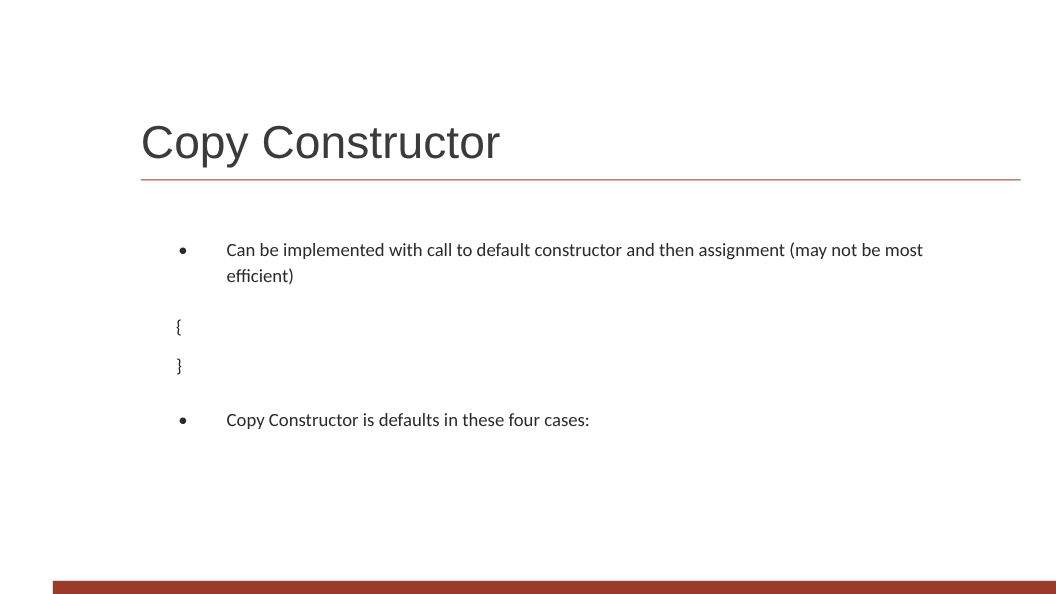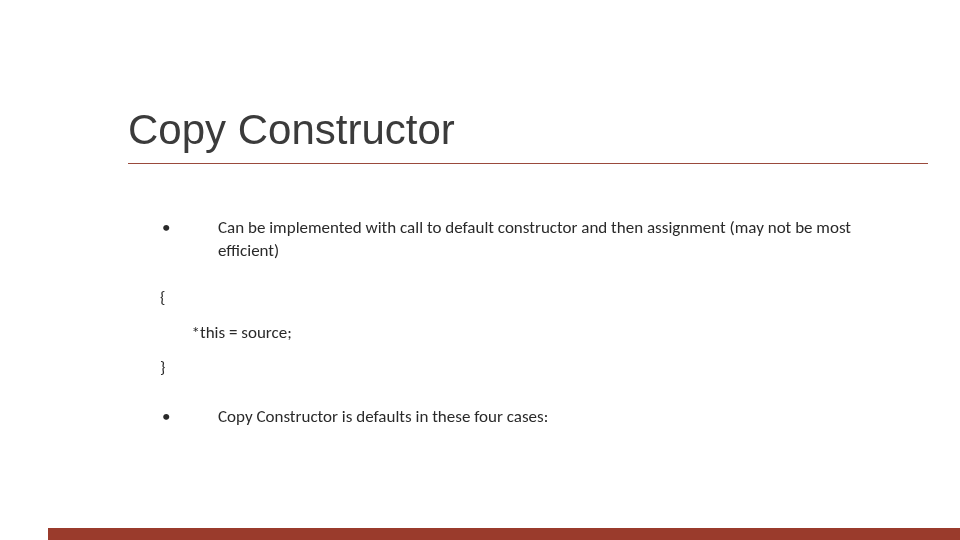--- a/index.html
+++ b/index.html
@@ -30,21 +30,21 @@
   }
   .content {
     position: absolute;
     left: 88px;
     top: 145px;
     width: 790px;
     font-size: 17px;
     color: #2a2a2a;
     line-height: 1.35;
   }
-  .bullet-row { display: flex; align-items: flex-start; margin-bottom: 2px; gap: 12px; }
+  .bullet-row { display: flex; align-items: flex-start; margin-bottom: 2px; }
   .bullet-dot { width: 22px; flex: 0 0 22px; text-align: left; padding-left: 2px; }
   .bullet-dot::before { content: "•"; font-size: 17px; color: #2a2a2a; }
   .code-block { margin-bottom: 14px; }
   .code-line { white-space: pre; }
   .indent1 { padding-left: 10px; }
   .indent2 { padding-left: 20px; }
   .four-cases { margin-top: 4px; }
   .sub-list { margin-top: 10px; padding-left: 48px; font-size: 20px; line-height: 1.45; }
   .sub-bullet { display: flex; align-items: flex-start; }
   .sub-dot { width: 22px; flex: 0 0 22px; }
@@ -76,21 +76,20 @@
 
   <div class="content">
 
     <div class="bullet-row">
       <span class="bullet-dot"></span>
       <span>Can be implemented with call to default constructor and then assignment (may not be most efficient)</span>
     </div>
 
     <div class="code-block">
       <div class="code-line">{</div>
-      <div class="code-line indent2">   *this = source;</div>
       <div class="code-line">}</div>
     </div>
 
     <div class="bullet-row four-cases">
       <span class="bullet-dot"></span>
       <span>Copy Constructor is defaults in these four cases:</span>
     </div>
 
 
   </div>

